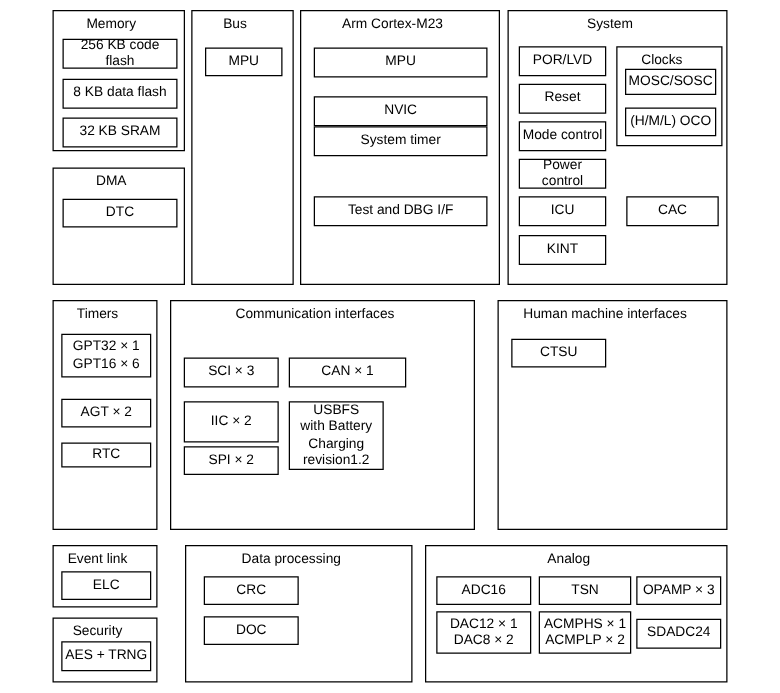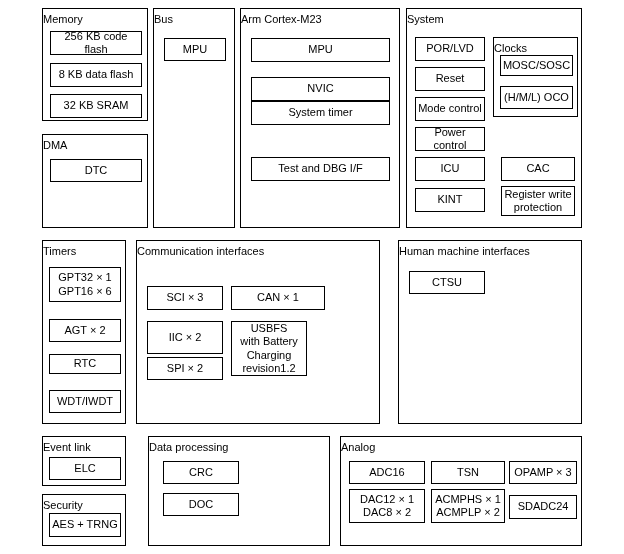--- a/index.html
+++ b/index.html
@@ -21,20 +21,21 @@
     position: absolute;
     border: 1px solid #000000;
     background: #ffffff;
     box-sizing: border-box;
   }
   .block-title {
     position: absolute;
     top: 4px;
     left: 0;
     right: 12px;
+    text-align: center;
     white-space: nowrap;
   }
   .box {
     position: absolute;
     border: 1px solid #000000;
     background: #ffffff;
     box-sizing: border-box;
     display: flex;
     align-items: center;
     justify-content: center;
@@ -83,30 +84,28 @@
     <div class="box" style="left:8px;top:148px;width:70px;height:24px">ICU</div>
     <div class="box" style="left:8px;top:179px;width:70px;height:24px">KINT</div>
 
     <div class="block" style="left:86px;top:28px;width:85px;height:80px">
       <div class="block-title">Clocks</div>
       <div class="box" style="left:6px;top:17px;width:73px;height:21px">MOSC/SOSC</div>
       <div class="box" style="left:6px;top:48px;width:73px;height:23px">(H/M/L) OCO</div>
     </div>
 
     <div class="box" style="left:94px;top:148px;width:74px;height:24px">CAC</div>
-    <div class="box" style="left:94px;top:177px;width:74px;height:30px">Register write protection</div>
   </div>
 
   <div class="block" style="left:42px;top:240px;width:84px;height:184px">
     <div class="block-title">Timers</div>
     <div class="box" style="left:6px;top:26px;width:72px;height:35px">GPT32 × 1
 GPT16 × 6</div>
     <div class="box" style="left:6px;top:78px;width:72px;height:23px">AGT × 2</div>
     <div class="box" style="left:6px;top:113px;width:72px;height:20px">RTC</div>
-    <div class="box" style="left:6px;top:149px;width:72px;height:23px">WDT/IWDT</div>
   </div>
 
   <div class="block" style="left:136px;top:240px;width:244px;height:184px">
     <div class="block-title">Communication interfaces</div>
     <div class="box" style="left:10px;top:45px;width:76px;height:24px">SCI × 3</div>
     <div class="box" style="left:94px;top:45px;width:94px;height:24px">CAN × 1</div>
     <div class="box" style="left:10px;top:80px;width:76px;height:33px">IIC × 2</div>
     <div class="box" style="left:94px;top:80px;width:76px;height:55px">USBFS
 with Battery
 Charging

